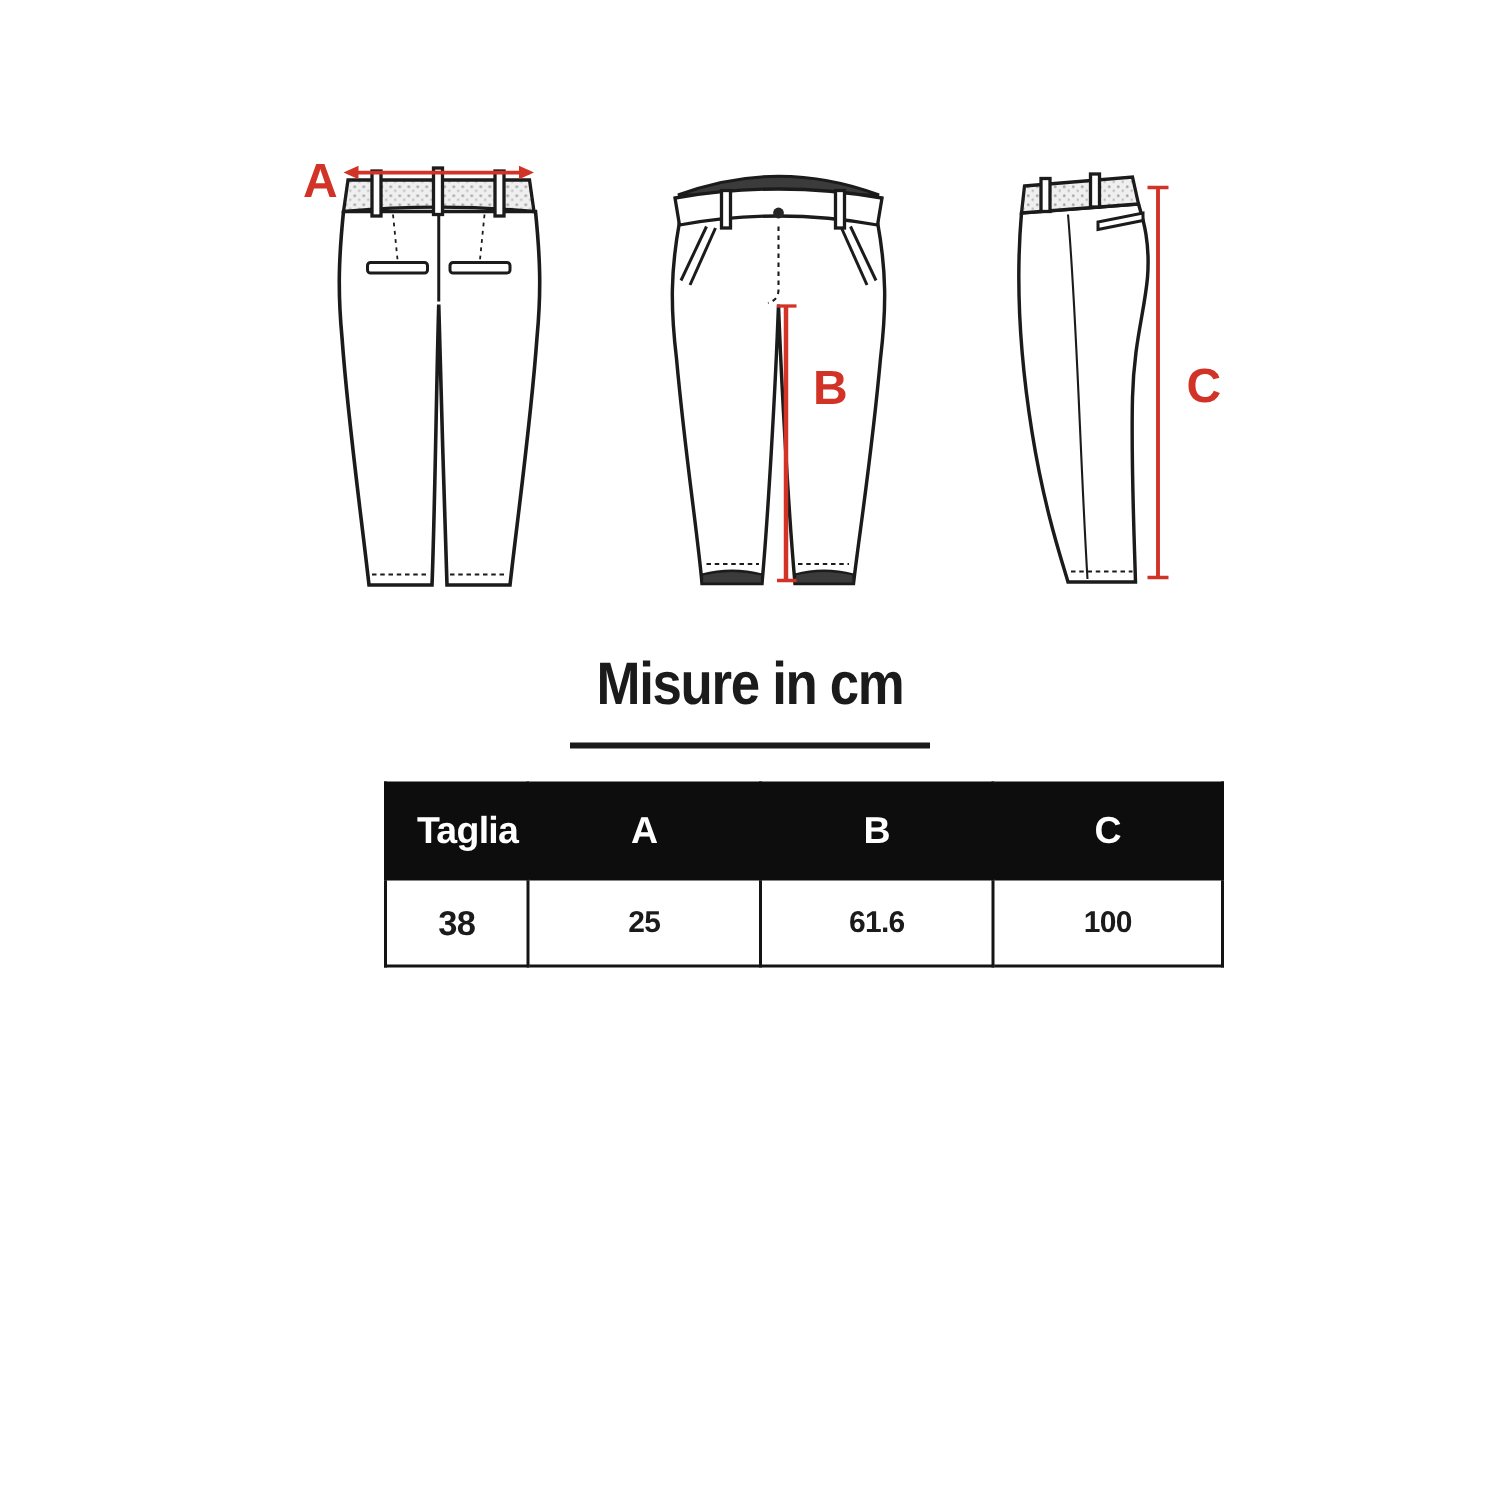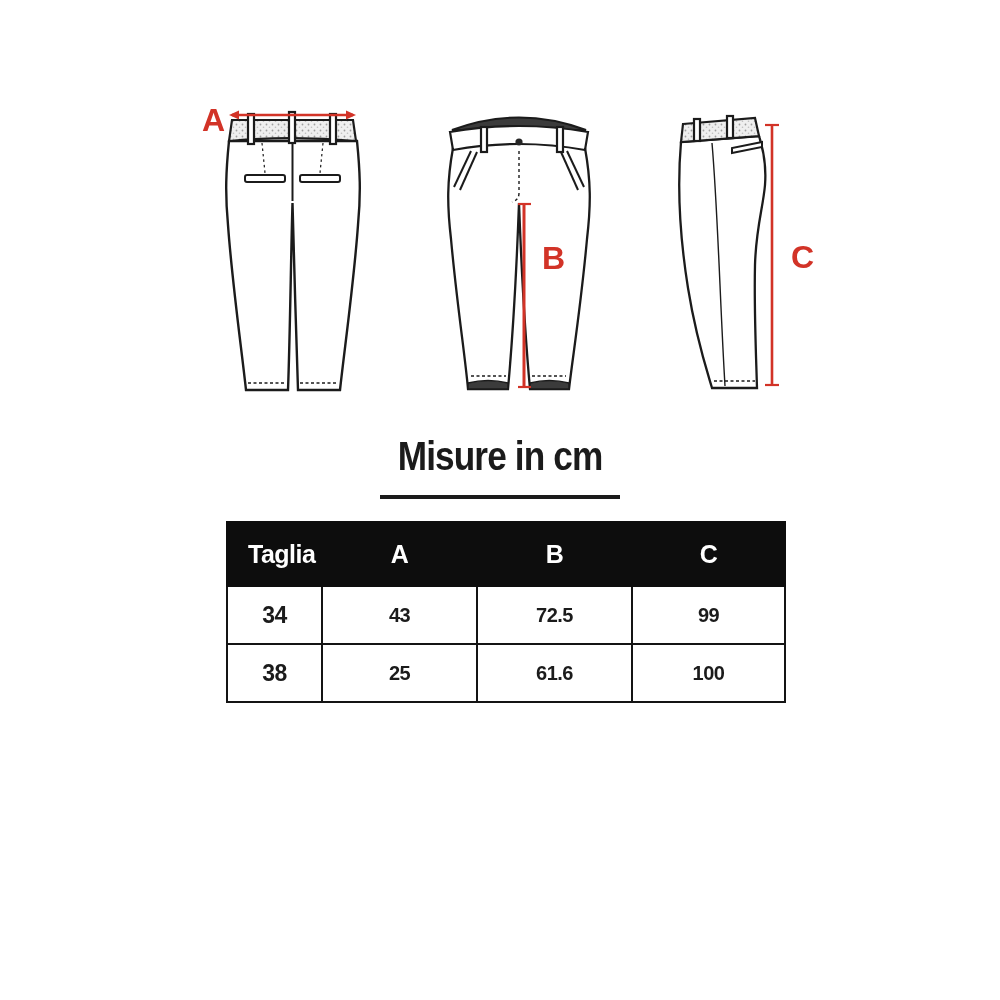--- a/index.html
+++ b/index.html
@@ -45,21 +45,21 @@
   .title-underline {
     position: absolute;
     left: 380px; top: 495px;
     width: 240px; height: 4px;
     background: var(--ink);
   }
 
   
   table.size-table {
     position: absolute;
-    left: 226px; top: 521px;
+    left: 256px; top: 521px;
     width: 558px;
     border-collapse: collapse;
     table-layout: fixed;
     color: var(--ink);
   }
   .size-table th, .size-table td {
     border: 2.5px solid var(--table-border);
     text-align: center;
     font-weight: bold;
     letter-spacing: -0.5px;
@@ -181,26 +181,20 @@
     <thead>
       <tr>
         <th class="col-size">Taglia</th>
         <th>A</th>
         <th>B</th>
         <th>C</th>
       </tr>
     </thead>
     <tbody>
       <tr>
-        <td class="cell-size">34</td>
-        <td class="cell-val">43</td>
-        <td class="cell-val">72.5</td>
-        <td class="cell-val">99</td>
-      </tr>
-      <tr>
         <td class="cell-size">38</td>
         <td class="cell-val">25</td>
         <td class="cell-val">61.6</td>
         <td class="cell-val">100</td>
       </tr>
     </tbody>
   </table>
 
 </div>
 

